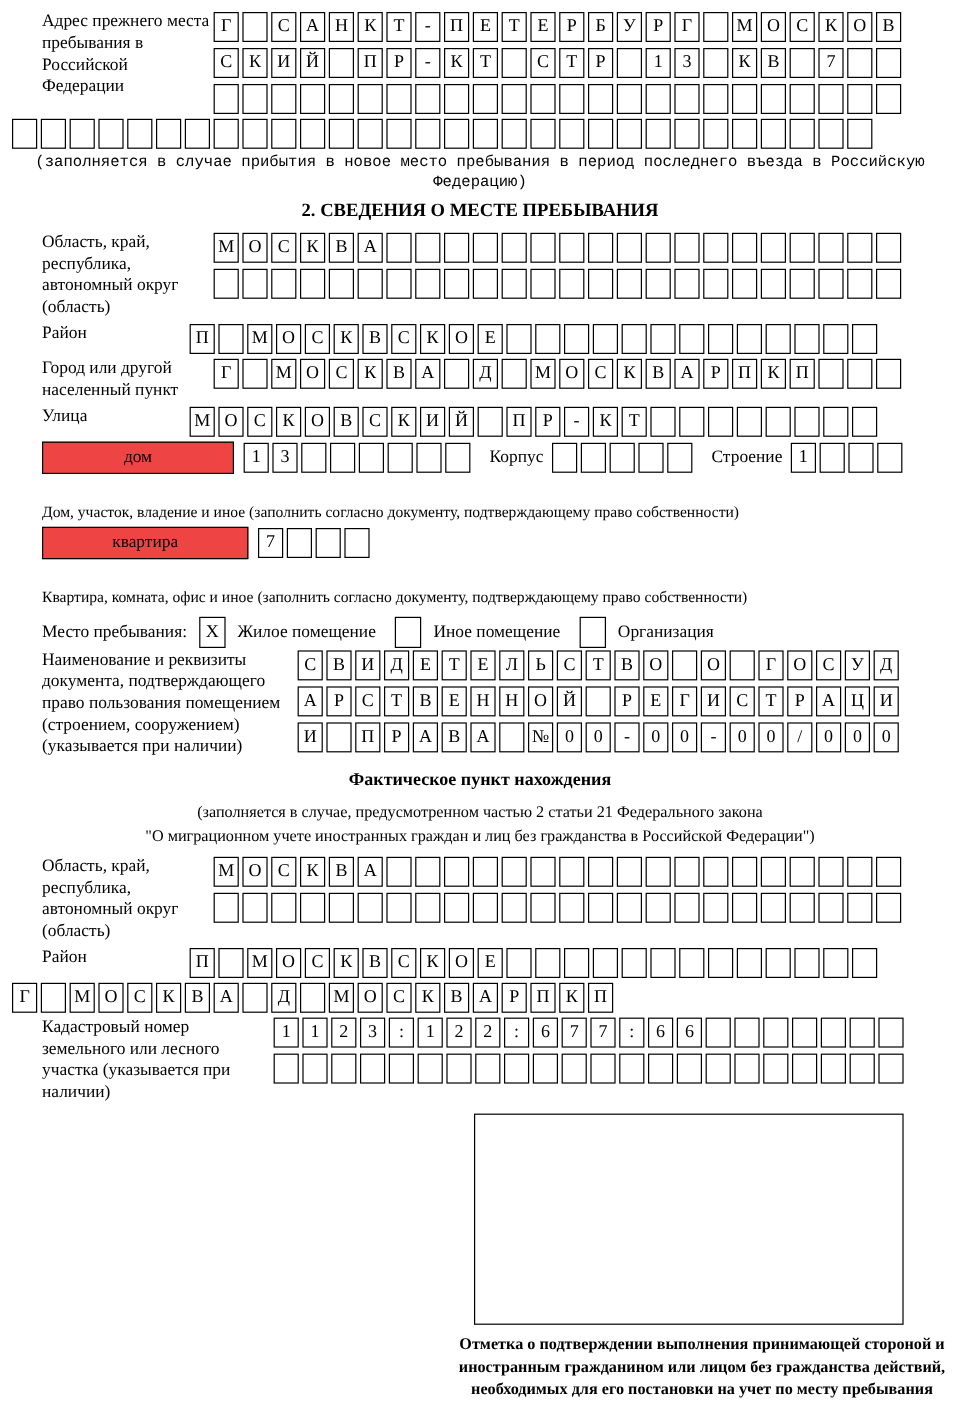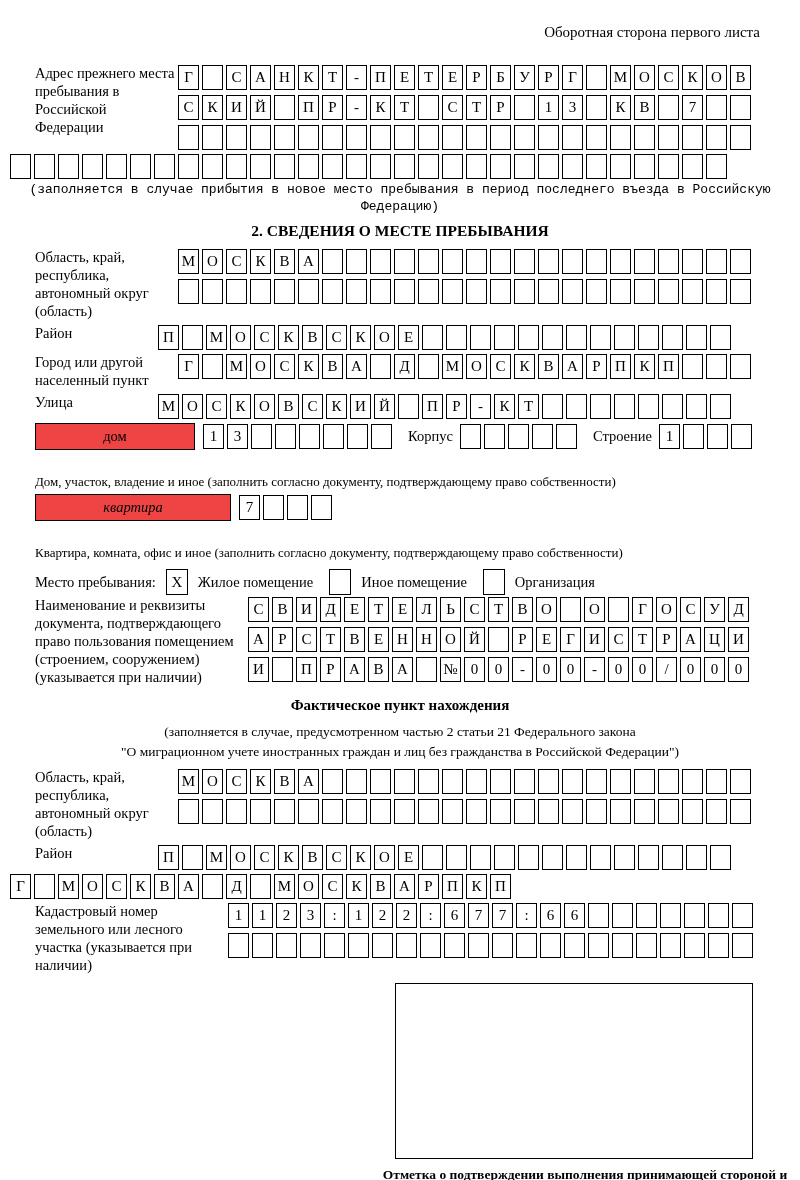--- a/index.html
+++ b/index.html
@@ -34,21 +34,21 @@
   .small-note { font-size:13px; line-height:1.3; }
   .center { text-align:center;font-family:Liberation Mono, monospace; }
   .sec-title { text-align:center; font-weight:bold; font-size:15.5px; margin:6px 0 9px 0; }
 
   .house-row { display:flex; align-items:center; padding-left:25px; margin:4px 0 3px 0; }
   .longbox {
     border:1.5px solid #000; height:27px; display:flex; align-items:center; justify-content:center;
     background:#ef4444; flex:0 0 auto;
   }
   .dom-box { width:160px; margin-right:8px; }
-  .kv-box  { width:196px; margin-right:8px;font-style:italic; }
+  .kv-box  { width:172px; margin-right:8px; }
   .inline-lbl { margin:0 7px 0 13px; }
 
   .note-left { padding-left:25px; margin-bottom:4px;margin-top:24px; }
 
   .stay-row { display:flex; align-items:center; padding-left:25px; margin:7px 0 2px 0; }
   .stay-lbl { margin-right:10px; }
   .checkbox {
     width:22px; height:26px; border:1.5px solid #000;
     display:inline-flex; align-items:center; justify-content:center; font-size:15px; flex:0 0 auto;
   }
@@ -62,21 +62,20 @@
   .stamp-caption {
     margin-left:372px; width:406px; text-align:center;
     font-weight:bold; font-size:13.5px; line-height:1.42;
   }
 </style>
 </head>
 <body>
 
 <div class="page">
 
-  <div class="header-note">Оборотная сторона первого листа</div>
 
   <div class="field">
     <div class="lbl w-std">Адрес прежнего места пребывания в Российской Федерации</div>
     <div class="cellcol">
       <div class="cells">
           <span class="cell">Г</span>
           <span class="cell"></span>
           <span class="cell">С</span>
           <span class="cell">А</span>
           <span class="cell">Н</span>

